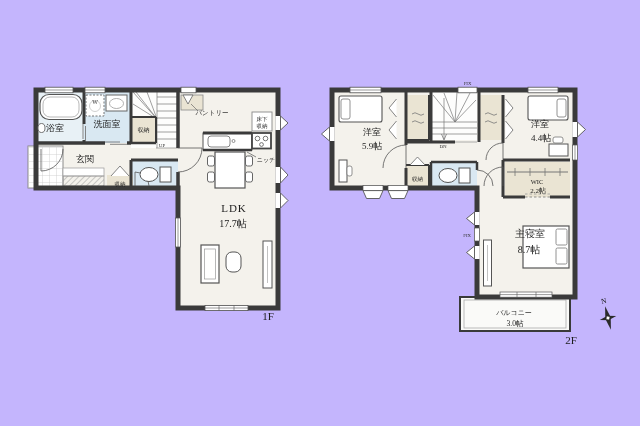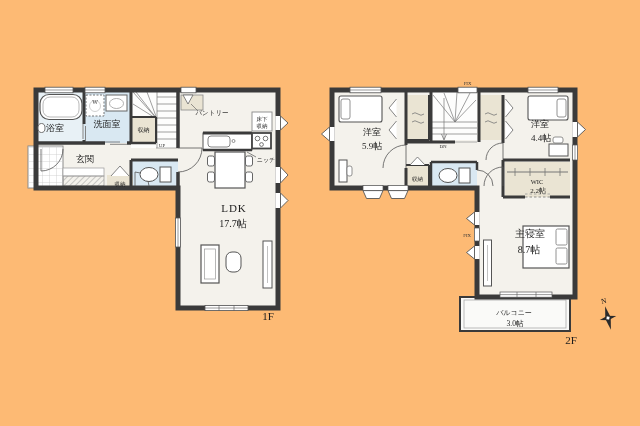--- a/index.html
+++ b/index.html
@@ -1,16 +1,16 @@
 <!DOCTYPE html>
 <html><head>
 <meta charset="utf-8">
 <style>
   html,body{margin:0;padding:0;background:#ffffff;}
-  .canvas{width:640px;height:426px;position:relative;background:#fdba74;overflow:hidden;
+  .canvas{width:640px;height:426px;position:relative;background:#c4b5fd;overflow:hidden;
           font-family:"Liberation Serif","DejaVu Serif",serif;}
   svg text{font-family:"Liberation Serif","DejaVu Serif",serif;fill:#1d1d1d;}
   svg .sm{fill:#333;}
 </style>
 </head>
 <body>
 
 <div class="canvas">
 <svg width="640" height="426" viewBox="0 0 640 426">
   <defs>

